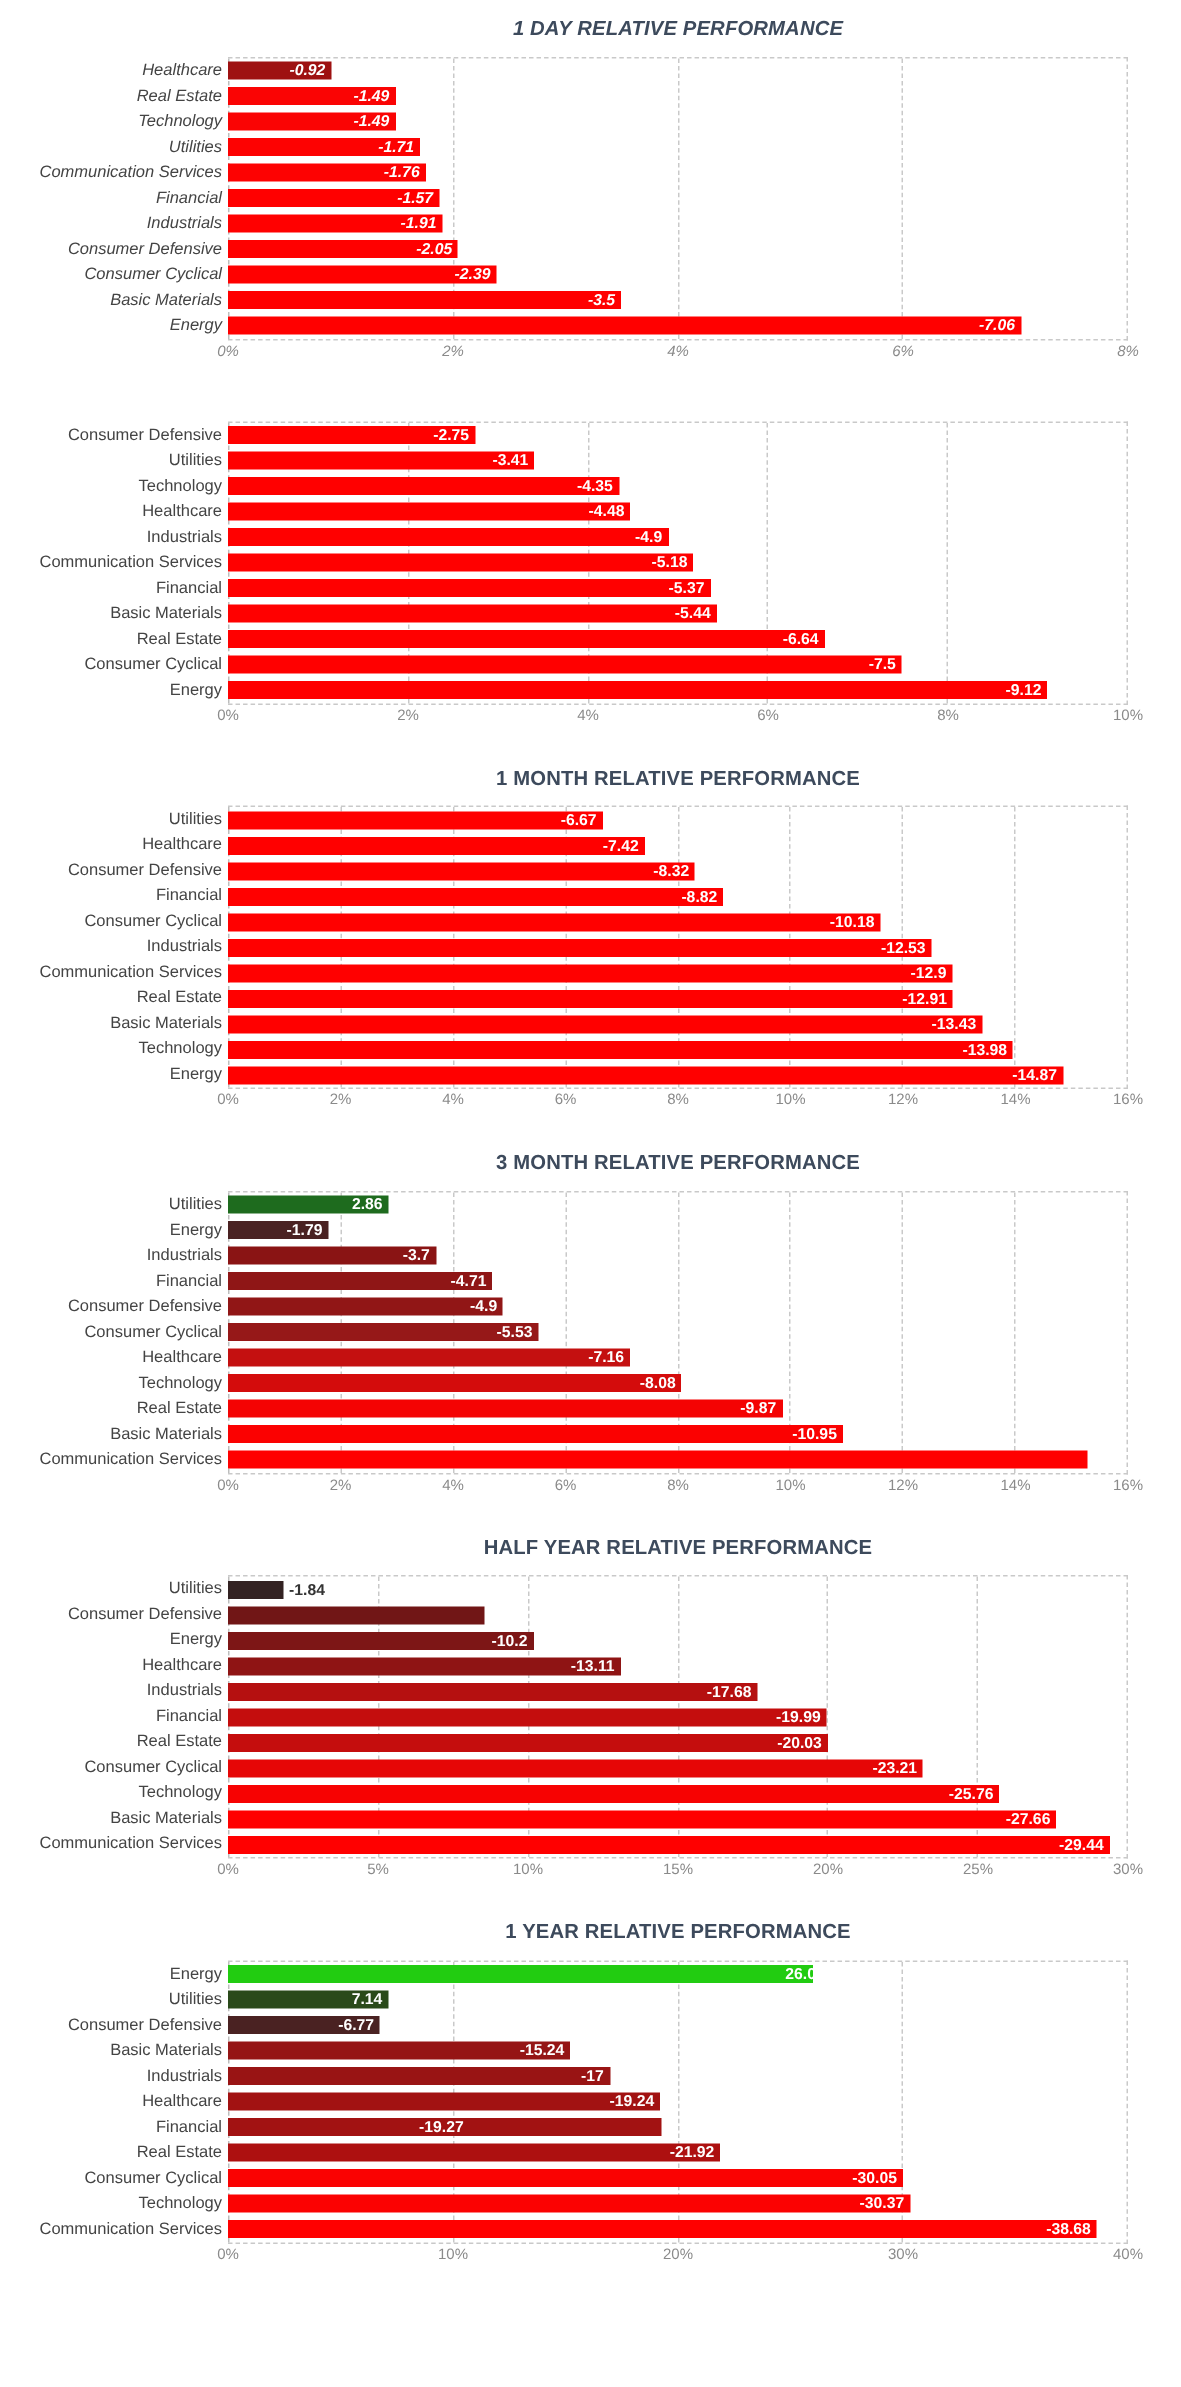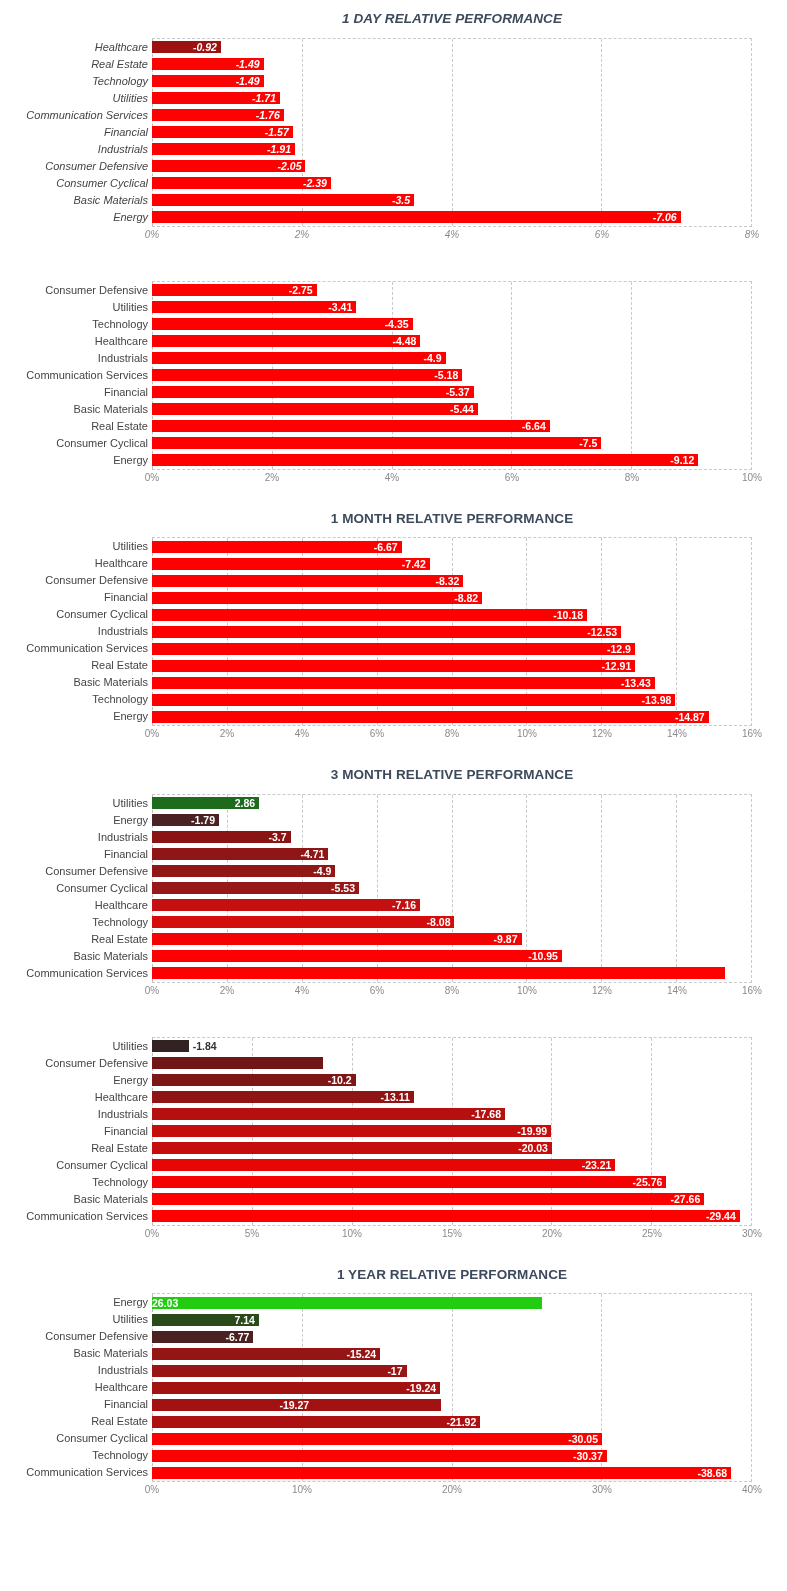--- a/index.html
+++ b/index.html
@@ -423,20 +423,21 @@
         <div class="tick" style="left: 25%;">4%</div>
         <div class="tick" style="left: 37.5%;">6%</div>
         <div class="tick" style="left: 50%;">8%</div>
         <div class="tick" style="left: 62.5%;">10%</div>
         <div class="tick" style="left: 75%;">12%</div>
         <div class="tick" style="left: 87.5%;">14%</div>
         <div class="tick" style="left: 100%;">16%</div>
       </div>
     </div>
     <div class="chart-block" style="padding-top: 24px;">
+      <div class="chart-title">HALF YEAR RELATIVE PERFORMANCE</div>
       <div class="plot-wrap" style="margin-top: 12px;">
         <div class="gridlines">
           <div class="gridline first" style="left: 0%;"></div>
           <div class="gridline" style="left: 16.6667%;"></div>
           <div class="gridline" style="left: 33.3333%;"></div>
           <div class="gridline" style="left: 50%;"></div>
           <div class="gridline" style="left: 66.6667%;"></div>
           <div class="gridline" style="left: 83.3333%;"></div>
         </div>
         <div class="rows">
@@ -513,21 +514,21 @@
         <div class="gridlines">
           <div class="gridline first" style="left: 0%;"></div>
           <div class="gridline" style="left: 25%;"></div>
           <div class="gridline" style="left: 50%;"></div>
           <div class="gridline" style="left: 75%;"></div>
         </div>
         <div class="rows">
           <div class="row">
             <div class="row-label">Energy</div>
             <div class="bar" style="width: 65.075%; background: rgb(34, 204, 17);"></div>
-            <div class="bar-value" style="left: 0px; width: 65.075%; text-align: left;">26.03</div>
+            <div class="bar-value" style="left: 12px; width: 65.075%; text-align: right;">26.03</div>
           </div>
           <div class="row">
             <div class="row-label">Utilities</div>
             <div class="bar" style="width: 17.85%; background: rgb(42, 74, 26);"></div>
             <div class="bar-value" style="left: 0px; width: 17.85%; text-align: right;">7.14</div>
           </div>
           <div class="row">
             <div class="row-label">Consumer Defensive</div>
             <div class="bar" style="width: 16.925%; background: rgb(74, 34, 34);"></div>
             <div class="bar-value" style="left: 0px; width: 16.925%; text-align: right;">-6.77</div>

